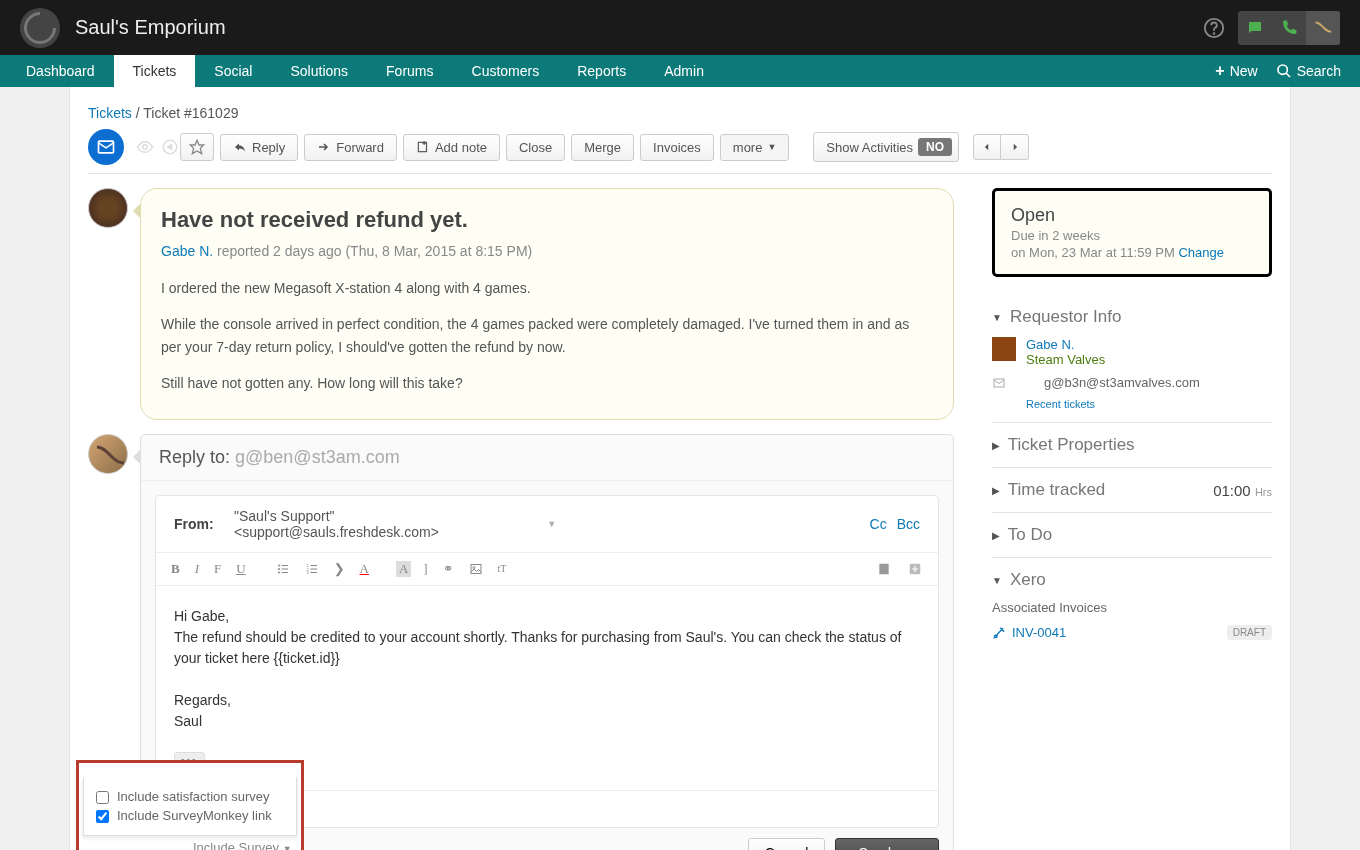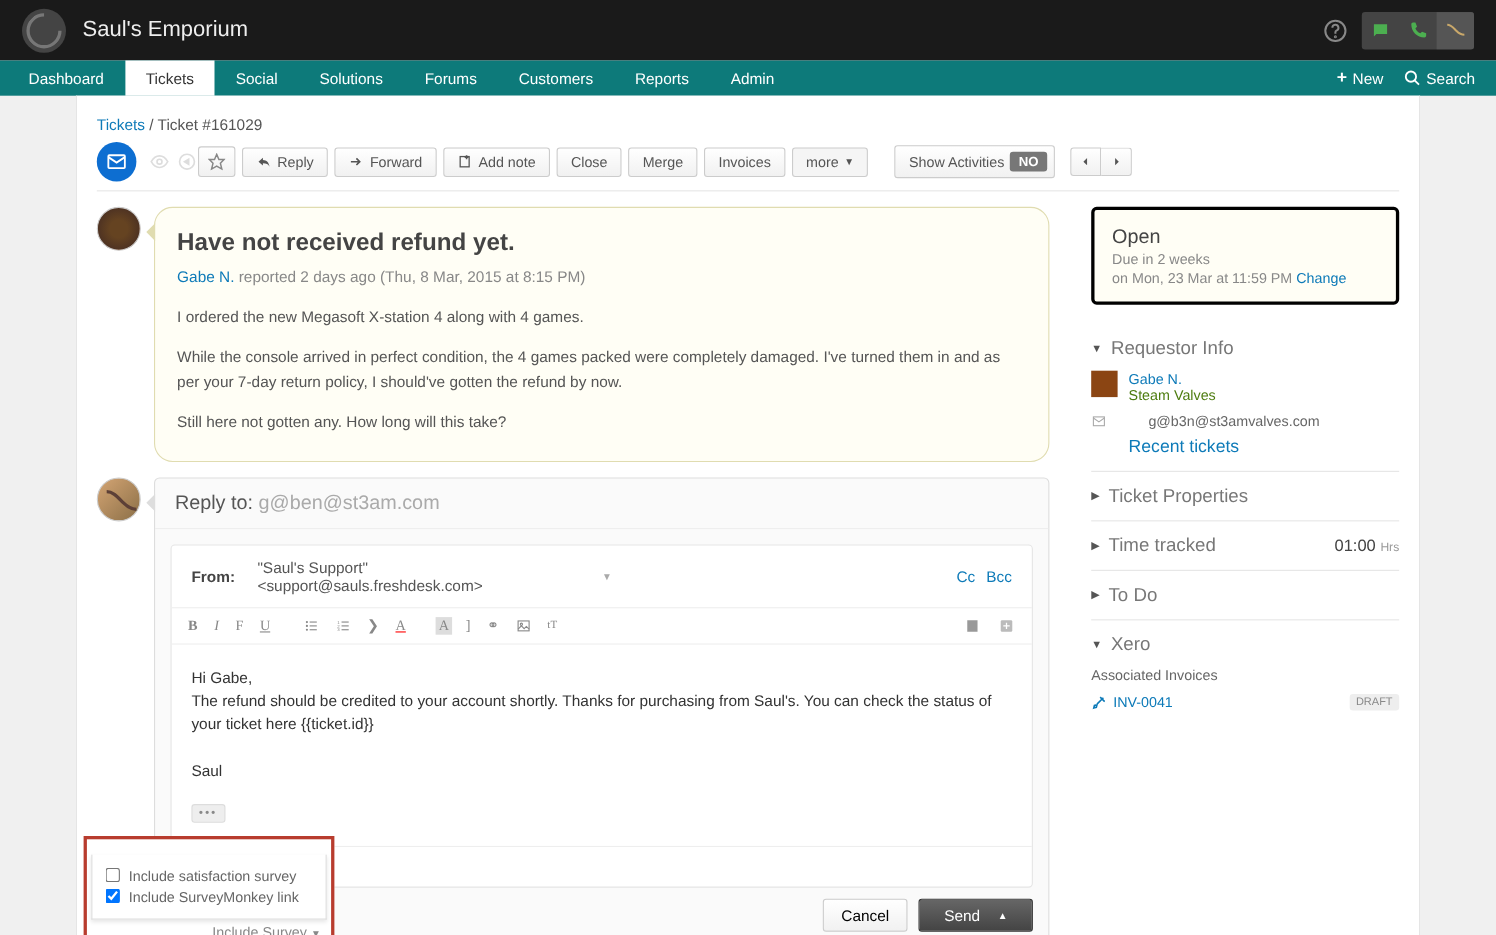--- a/index.html
+++ b/index.html
@@ -77,28 +77,28 @@
 .side-heading .chev { font-size: 10px; color: #555; }
 .side-heading .right-val { margin-left: auto; font-size: 15px; color: #444; font-weight: 500; }
 .side-heading .right-val .unit { font-size: 11px; color: #999; }
 .requestor-details { margin-top: 10px; display: flex; gap: 10px; }
 .req-avatar { width: 24px; height: 24px; background: #8b4513; flex-shrink: 0; }
 .req-info { font-size: 13px; }
 .req-name { color: #0d7ab8; }
 .req-company { color: #4d7c0f; }
 .req-email-row { display: flex; align-items: center; gap: 28px; margin-top: 8px; font-size: 13px; color: #666; }
 .req-email-row .ic { color: #aaa; width: 24px; text-align: center; }
-.recent-link { color: #0d7ab8; font-size: 16px; margin-left: 34px; margin-top: 8px; display: block; cursor: pointer; }
+.recent-link { color: #0d7ab8; font-size: 11px; margin-left: 34px; margin-top: 8px; display: block; cursor: pointer; }
 .assoc-label { font-size: 13px; color: #666; margin-top: 10px; }
 .invoice-row { display: flex; align-items: center; margin-top: 10px; gap: 6px; }
 .invoice-link { color: #0d7ab8; font-size: 13px; }
 .draft-badge { background: #eee; color: #888; font-size: 10px; padding: 2px 6px; border-radius: 3px; margin-left: auto; }
 .popup-overlay { position: absolute; left: 76px; top: 760px; width: 228px; background: #fff; border: 3px solid #b83c2e; padding: 14px 4px 4px 4px; }
 .popup-inner { border: 1px solid #ddd; border-top: none; background: #fff; padding: 12px 12px 8px 12px; box-shadow: 0 2px 4px rgba(0,0,0,0.1); }
-.checkbox-row { display: flex; align-items: flex-start; gap: 8px; font-size: 13px; color: #666; margin-bottom: 4px; }
+.checkbox-row { display: flex; align-items: flex-end; gap: 8px; font-size: 13px; color: #666; margin-bottom: 4px; }
 .include-survey-text { font-size: 13px; color: #888; padding: 4px 0 0 110px; }
 svg { display: block; }
 </style>
 </head>
 <body>
 
 <div class="topbar">
   <div class="topbar-left">
     <div class="logo"></div>
     <div class="brand">Saul's Emporium</div>
@@ -249,21 +249,21 @@
       <div class="ticket-card-row">
         <div class="avatar"></div>
         <div class="ticket-card">
           <div class="ticket-title">Have not received refund yet.</div>
           <div class="ticket-meta">
             <span class="reporter">Gabe N.</span><span> reported 2 days ago (Thu, 8 Mar, 2015 at 8:15 PM)</span>
           </div>
           <div class="ticket-body">
             <p>I ordered the new Megasoft X-station 4 along with 4 games.</p>
             <p>While the console arrived in perfect condition, the 4 games packed were completely damaged. I've turned them in and as per your 7-day return policy, I should've gotten the refund by now.</p>
-            <p style="margin-bottom:0;">Still here not gotten any. How long will this take?</p>
+            <p style="margin-bottom:0;">Still have not gotten any. How long will this take?</p>
           </div>
         </div>
       </div>
 
       <div class="ticket-card-row">
         <div class="avatar agent">
            <svg width="40" height="40" viewBox="0 0 40 40">
               <path d="M8 12c6 0 10 5 15 10s8 6 12 6" fill="none" stroke="#5d4037" stroke-width="3"></path>
             </svg>
         </div>
@@ -333,20 +333,21 @@
                       <rect x="3" y="3" width="18" height="18" rx="2"></rect>
                       <path d="M12 7v10M7 12h10" stroke="#fff" stroke-width="2"></path>
                     </svg>
                 </span>
               </div>
             </div>
             <div class="editor-body">
               <div>Hi Gabe,</div>
               <div>The refund should be credited to your account shortly. Thanks for purchasing from Saul's. You can check the status of your ticket here {{ticket.id}}</div>
               <br>
+              <div>Regards,</div>
               <div>Saul</div>
               <div class="expand">•••</div>
             </div>
             <div class="attach-row">
               <span>Attach</span> <span style="font-size:9px;">▲</span>
             </div>
           </div>
           <div class="compose-footer">
             <button class="btn-cancel">Cancel</button>
             <button class="btn-send">

